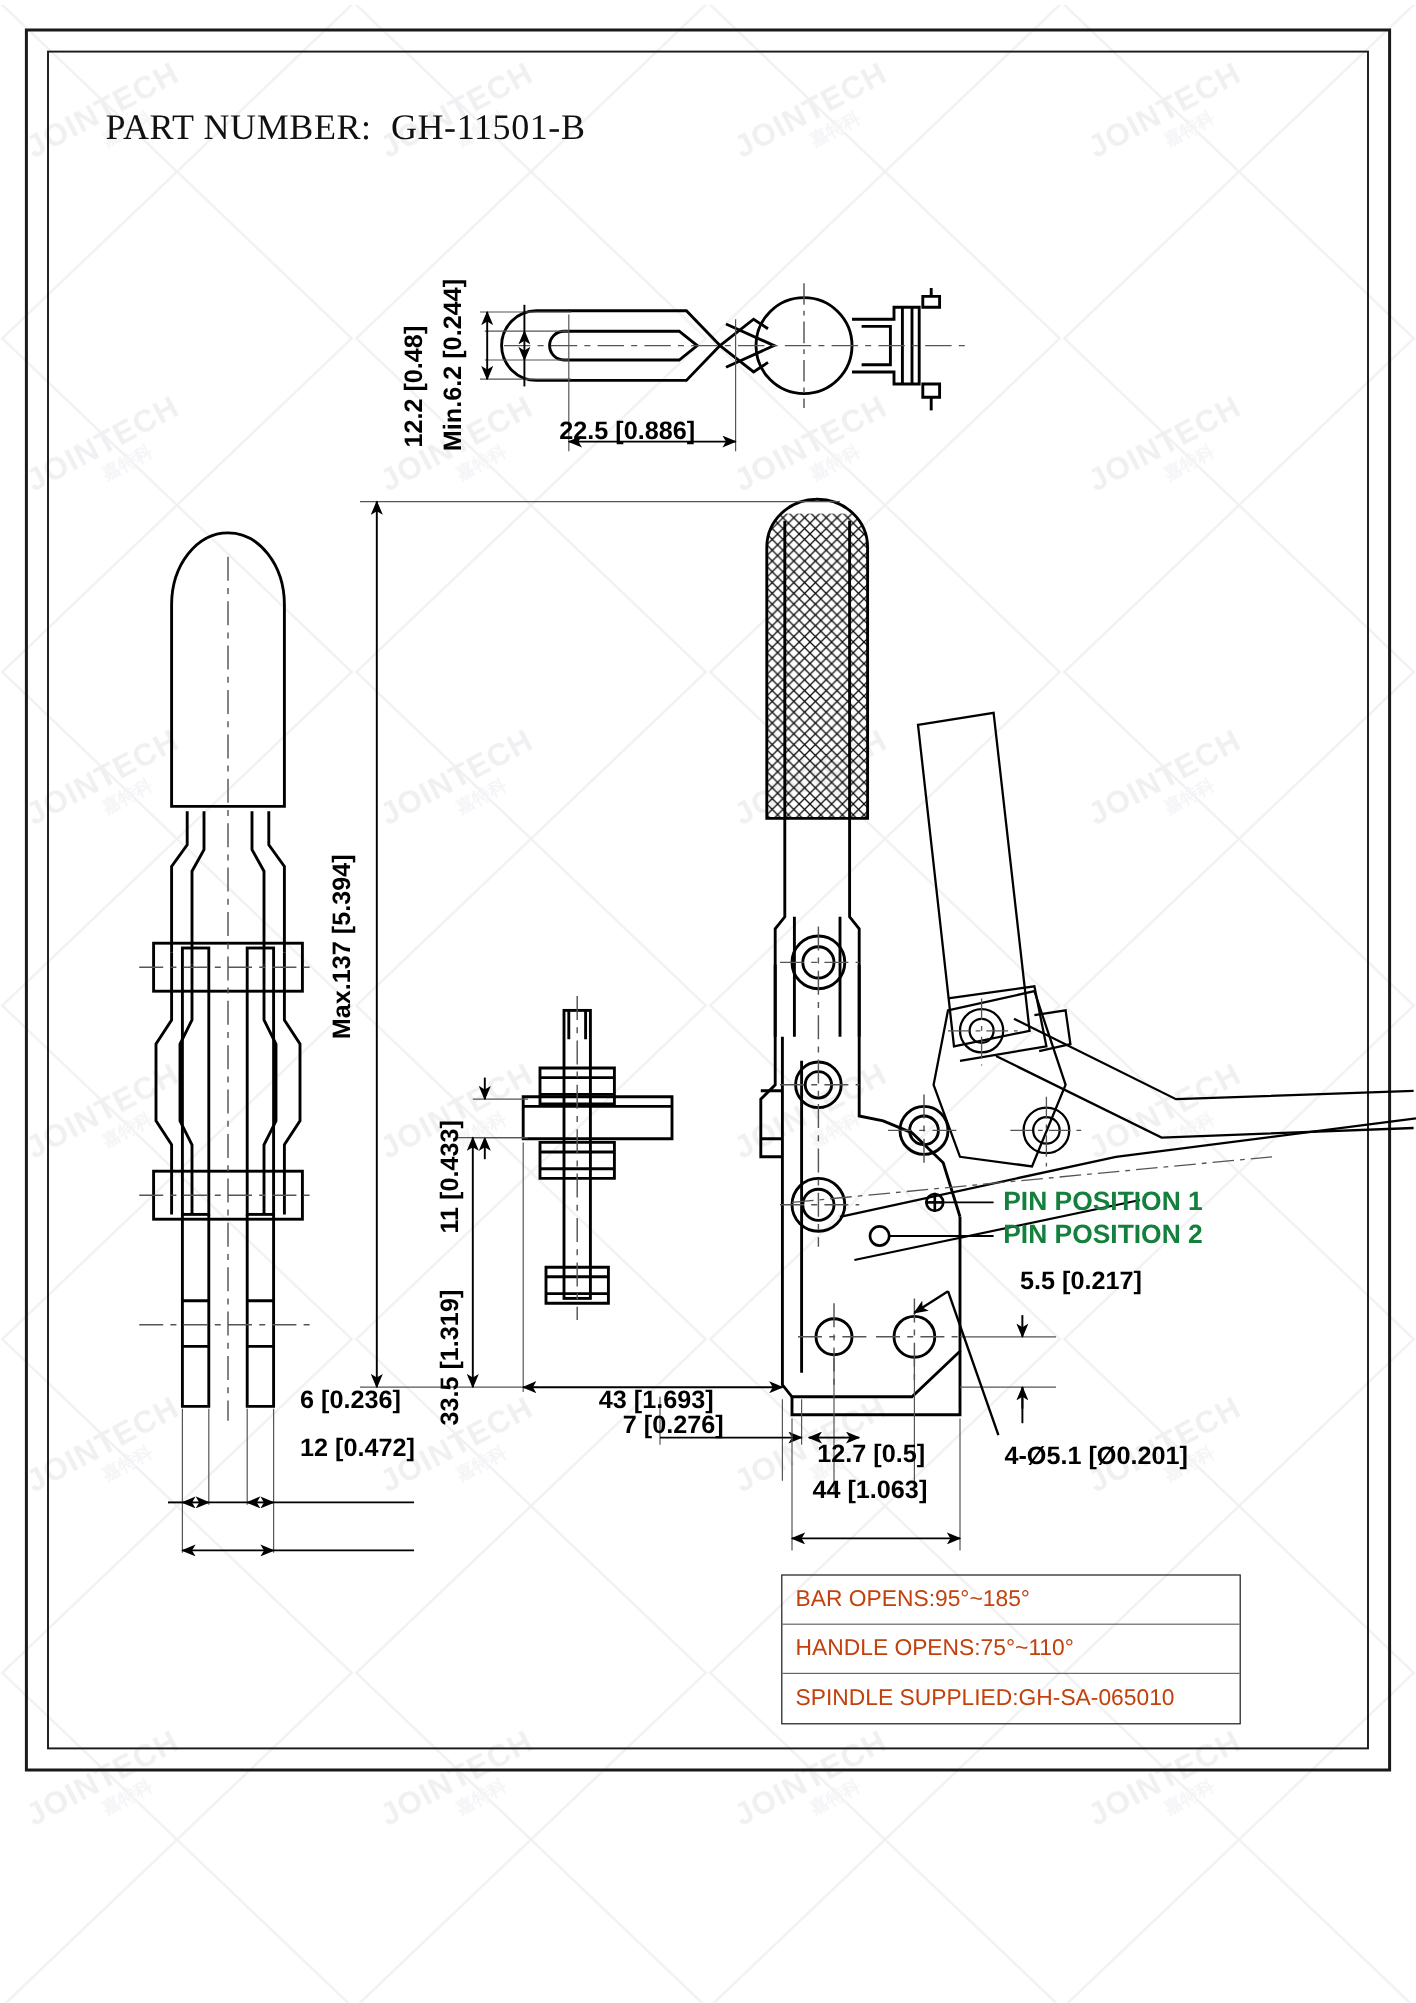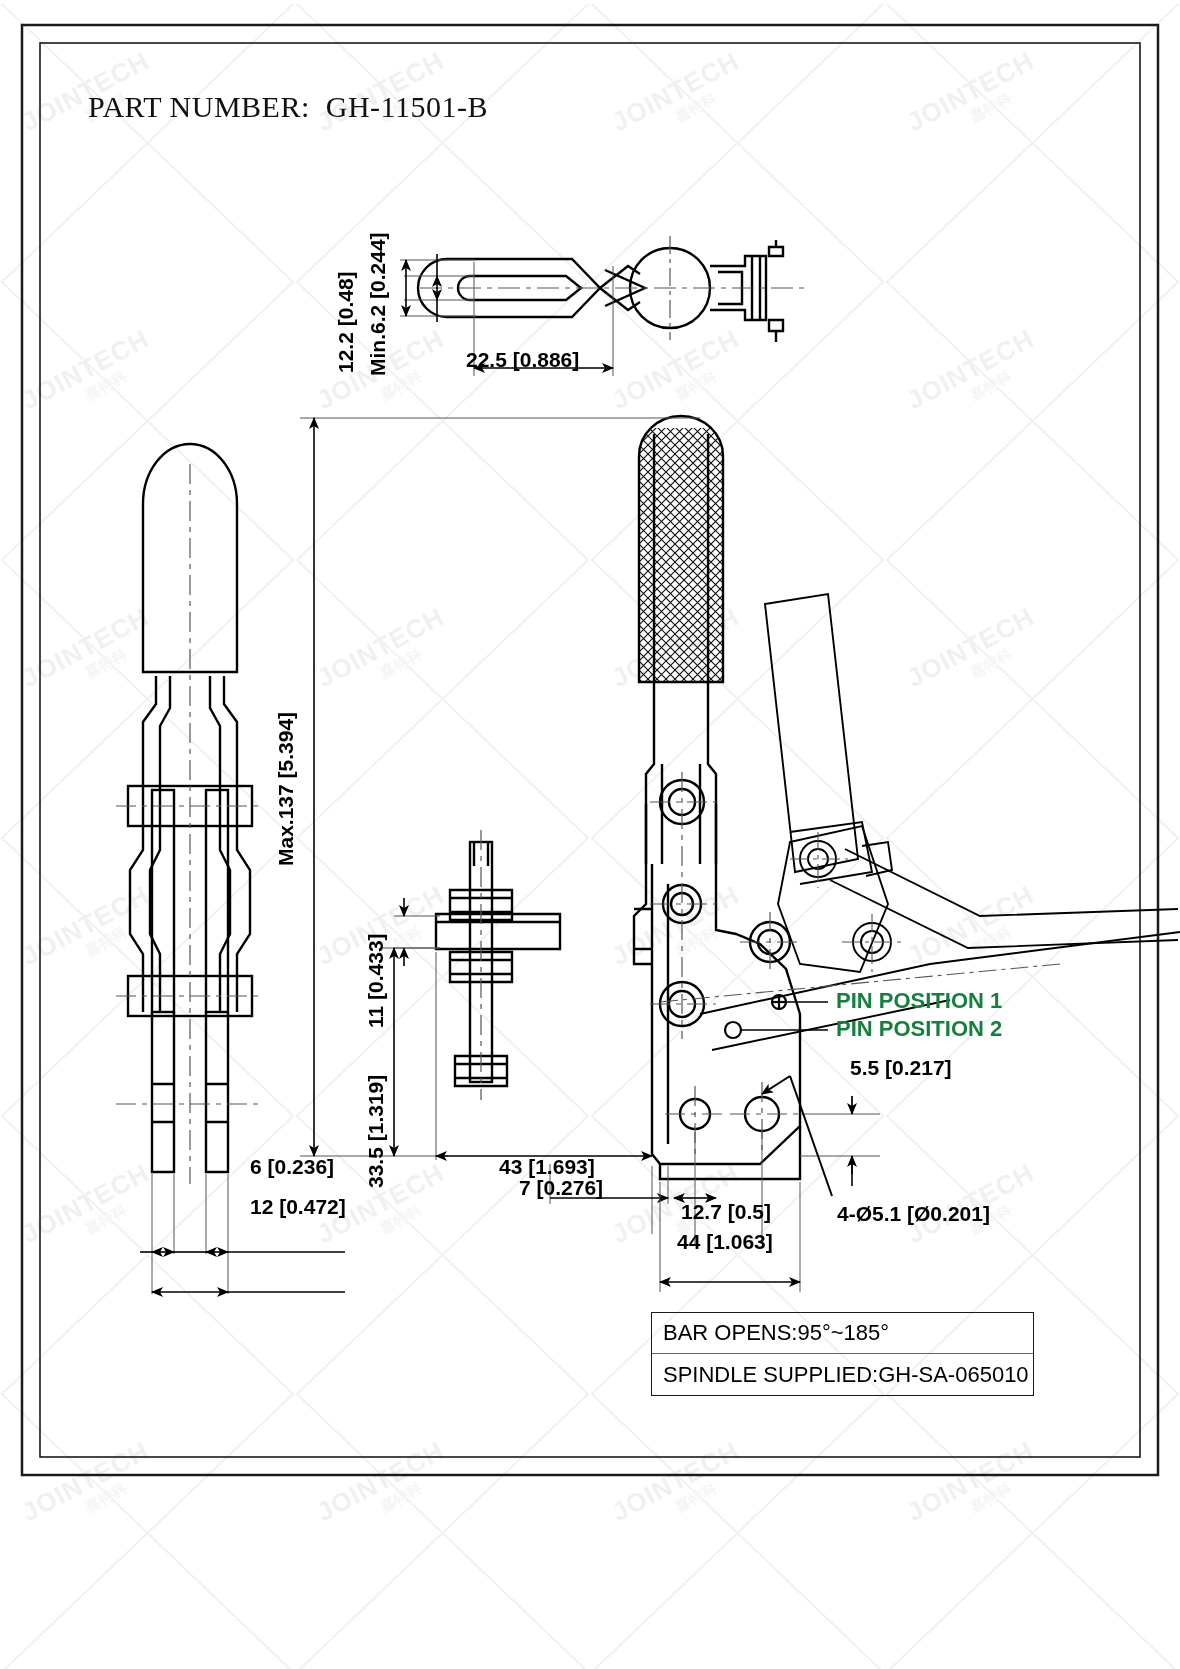--- a/index.html
+++ b/index.html
@@ -64,22 +64,22 @@
     background: transparent;
   }
   .spec-table .row {
     height: 41px;
     box-sizing: border-box;
     border-bottom: 1px solid #666;
     display: flex;
     align-items: center;
     padding-left: 11px;
     font-family: "Liberation Sans", sans-serif;
-    font-size: 22px;
-    color: #000000;
+    font-size: 19px;
+    color: #c2410c;
     white-space: pre;
   }
   .spec-table .row:last-child { border-bottom: none; }
 </style>
 </head>
 <body>
 
 <div id="sheet">
 
   <svg class="wm-layer" width="1180" height="1669">
@@ -446,16 +446,17 @@
   <div class="dim" style="left:821px; top:1198px;margin-left:16px;">4-Ø5.1 [Ø0.201]</div>
 
   <div class="dim" style="left:250px; top:1151px;">6 [0.236]</div>
   <div class="dim" style="left:250px; top:1191px;">12 [0.472]</div>
 
   <div class="callout" style="left:836px; top:984px;">PIN POSITION 1</div>
   <div class="callout" style="left:836px; top:1012px;">PIN POSITION 2</div>
 
   <div class="spec-table">
     <div class="row">BAR OPENS:95°~185°</div>
+    <div class="row">HANDLE OPENS:75°~110°</div>
     <div class="row">SPINDLE SUPPLIED:GH-SA-065010</div>
   </div>
 
 </div>
 
 </body></html>

